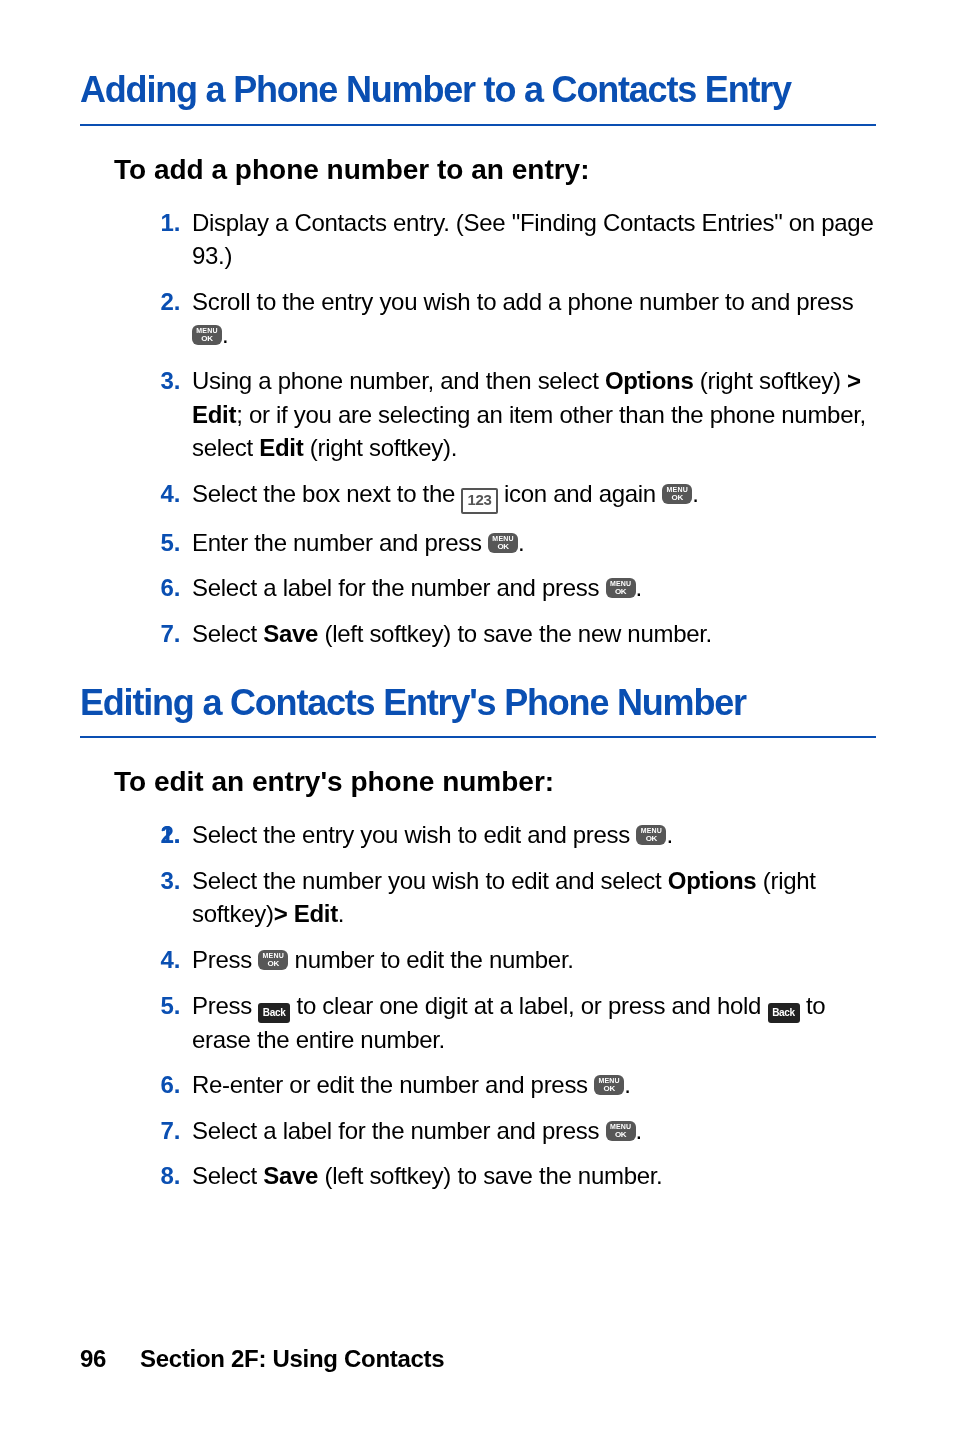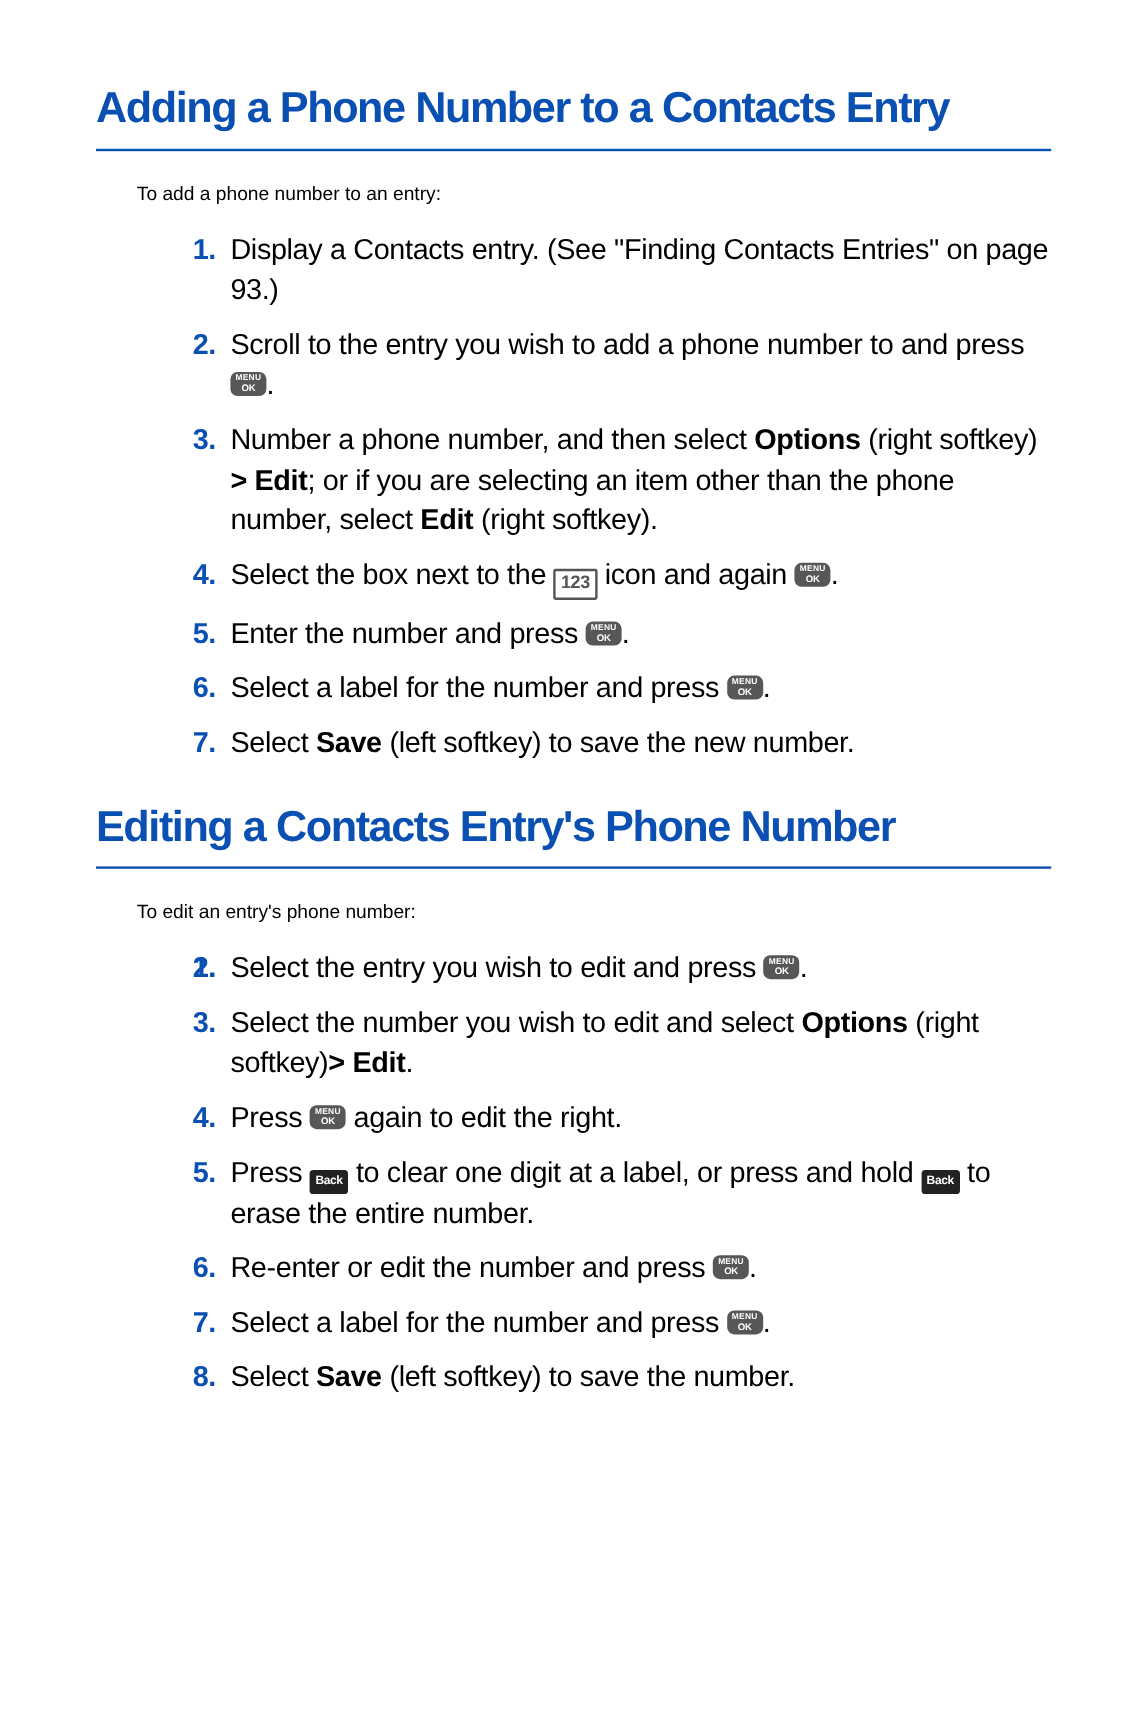--- a/index.html
+++ b/index.html
@@ -22,22 +22,22 @@
     font-weight: 800;
     color: #0a4fb2;
     letter-spacing: -1.2px;
     line-height: 1.1;
     padding-bottom: 14px;
     border-bottom: 2px solid #0a4fb2;
     margin: 0 0 28px 0;
   }
   .h1b { margin-top: 10px; }
   .intro {
-    font-size: 16px;
-    font-weight: 400;
+    font-size: 28px;
+    font-weight: 700;
     margin: 0 0 20px 0;
     padding-left: 34px;
   }
   ol.steps {
     list-style: none;
     margin: 0 0 32px 0;
     padding: 0 0 0 64px;
     counter-reset: step;
   }
   ol.steps > li {
@@ -145,21 +145,21 @@
     <li>
       <span class="num">1.</span>
       <span>Display a Contacts entry. (See "Finding Contacts Entries" on page 93.)</span>
     </li>
     <li>
       <span class="num">2.</span>
       <span>Scroll to the entry you wish to add a phone number to and press </span><span class="icon key-menu"></span><span>.</span>
     </li>
     <li>
       <span class="num">3.</span>
-      <span>Number a phone number, and then select </span><span class="bold">Options</span><span> (right softkey) </span><span class="bold">&gt; </span><span class="bold">Edit</span><span>; or if you are selecting an item other than the phone number, select </span><span class="bold">Edit</span><span> (right softkey).</span>
+      <span>Using a phone number, and then select </span><span class="bold">Options</span><span> (right softkey) </span><span class="bold">&gt; </span><span class="bold">Edit</span><span>; or if you are selecting an item other than the phone number, select </span><span class="bold">Edit</span><span> (right softkey).</span>
     </li>
     <li>
       <span class="num">4.</span>
       <span>Select the box next to the </span><span class="icon key-123"></span><span> icon and again </span><span class="icon key-menu"></span><span>.</span>
     </li>
     <li>
       <span class="num">5.</span>
       <span>Enter the number and press </span><span class="icon key-menu"></span><span>.</span>
     </li>
     <li>
@@ -183,34 +183,37 @@
     <li>
       <span class="num">2.</span>
       <span>Select the entry you wish to edit and press </span><span class="icon key-menu"></span><span>.</span>
     </li>
     <li>
       <span class="num">3.</span>
       <span>Select the number you wish to edit and select </span><span class="bold">Options</span><span> (right softkey)</span><span class="bold">&gt; </span><span class="bold">Edit</span><span>.</span>
     </li>
     <li>
       <span class="num">4.</span>
-      <span>Press </span><span class="icon key-menu"></span><span> again to edit the right.</span>
+      <span>Press </span><span class="icon key-menu"></span><span> number to edit the number.</span>
     </li>
     <li>
       <span class="num">5.</span>
       <span>Press </span><span class="icon key-back"></span><span> to clear one digit at a label, or press and hold </span><span class="icon key-back"></span><span> to erase the entire number.</span>
     </li>
     <li>
       <span class="num">6.</span>
       <span>Re-enter or edit the number and press </span><span class="icon key-menu"></span><span>.</span>
     </li>
     <li>
       <span class="num">7.</span>
       <span>Select a label for the number and press </span><span class="icon key-menu"></span><span>.</span>
     </li>
     <li>
       <span class="num">8.</span>
       <span>Select </span><span class="bold">Save</span><span> (left softkey) to save the number.</span>
     </li>
   </ol>
 
+  <div class="footer">
+    <span class="pageno">96</span><span>Section 2F: Using Contacts</span>
+  </div>
 
 </div>
 
 </body></html>

